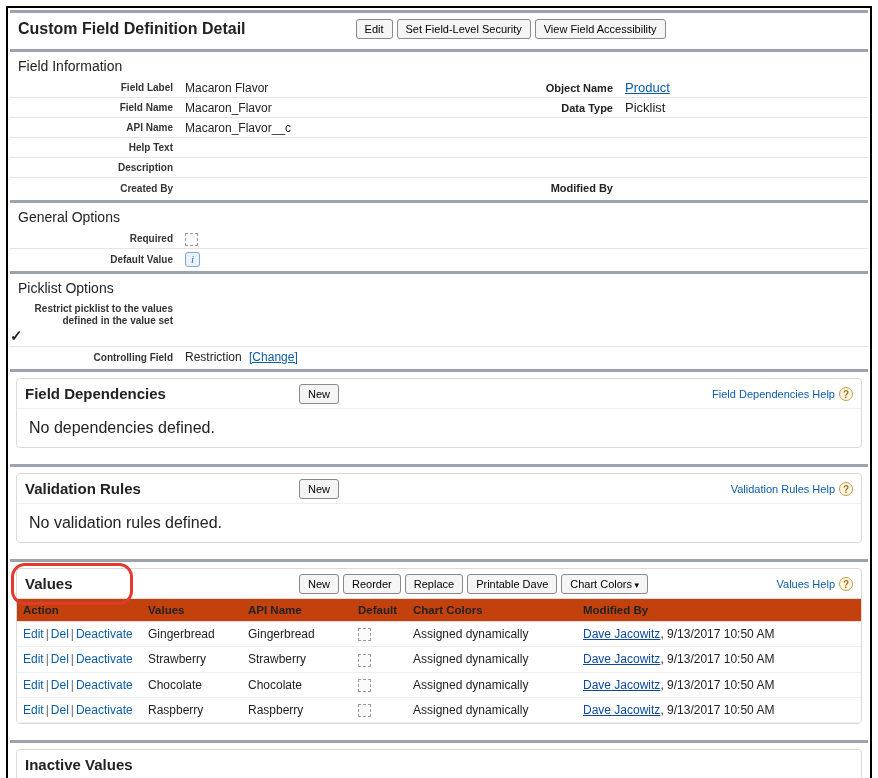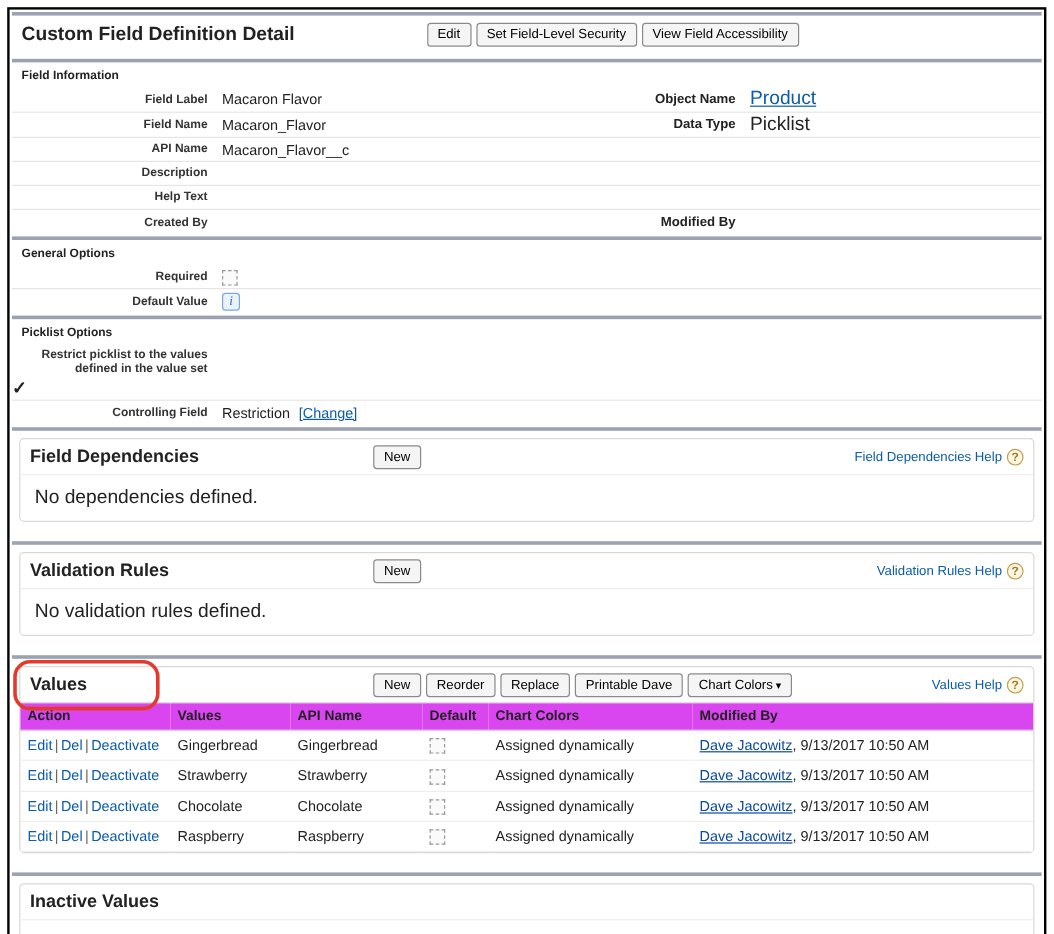--- a/index.html
+++ b/index.html
@@ -40,22 +40,22 @@
     background: #f5f5f5;
     border: 1px solid #8a8a8a;
     border-radius: 3px;
     cursor: pointer;
   }
   .dropdown-btn::after {
     content: " ▾";
     font-size: 9px;
   }
   .sectionhead {
-    font-size: 10px;
-    font-weight: bold;
+    font-size: 14px;
+    font-weight: normal;
     padding: 6px 8px 4px 8px;
   }
   .kvrow {
     display: flex;
     align-items: center;
     border-bottom: 1px solid #e5e5e5;
     min-height: 20px;
     padding: 1px 0;
   }
   .kvrow:last-child { border-bottom: none; }
@@ -73,21 +73,21 @@
   }
   .kvrow.two .kvlabel2 {
     width: 140px;
     text-align: right;
     font-weight: bold;
     font-size: 11px;
     padding-right: 12px;
   }
   .kvrow.two .kvvalue2 {
     width: 150px;
-    font-size: 16px;
+    font-size: 13px;
   }
   .kvrow.two .kvvalue { flex: 0 0 300px; }
   a.link { color: #0b5cab; text-decoration: underline; cursor: pointer; }
   .checkbox-empty {
     display: inline-block;
     width: 13px; height: 13px;
     border: 1px dashed #999;
     background: #fafafa;
     vertical-align: middle;
   }
@@ -122,21 +122,21 @@
     position: relative;
     gap: 24px;
   }
   .listblock-head .title {
     font-size: 15px;
     font-weight: bold;
     margin: 0;
   }
   .listblock-head .headbtns {
     position: absolute;
-    left: 294px;
+    left: 282px;
     display: flex;
     gap: 4px;
   }
   .listblock-head .helplink {
     margin-left: auto;
     font-size: 11px;
     display: flex;
     align-items: center;
     gap: 4px;
   }
@@ -159,21 +159,21 @@
     font-size: 16px;
   }
   table.valgrid {
     width: 100%;
     border-collapse: collapse;
     font-size: 12px;
   }
   table.valgrid th {
     text-align: left;
     font-weight: bold;
-    background: #d946ef;
+    background: #c2410c;
     border-top: 1px solid #ddd;
     border-bottom: 1px solid #ddd;
     padding: 5px 6px;
     font-size: 11.5px;
   }
   table.valgrid td {
     border-bottom: 1px solid #eee;
     padding: 5px 6px;
     vertical-align: middle;
   }
@@ -214,25 +214,25 @@
       <div class="kvlabel">Field Name</div>
       <div class="kvvalue">Macaron_Flavor</div>
       <div class="kvlabel2">Data Type</div>
       <div class="kvvalue2">Picklist</div>
     </div>
     <div class="kvrow">
       <div class="kvlabel">API Name</div>
       <div class="kvvalue">Macaron_Flavor__c</div>
     </div>
     <div class="kvrow">
+      <div class="kvlabel">Help Text</div>
+      <div class="kvvalue"></div>
+    </div>
+    <div class="kvrow">
       <div class="kvlabel">Description</div>
-      <div class="kvvalue"></div>
-    </div>
-    <div class="kvrow">
-      <div class="kvlabel">Help Text</div>
       <div class="kvvalue"></div>
     </div>
     <div class="kvrow two">
       <div class="kvlabel">Created By</div>
       <div class="kvvalue"></div>
       <div class="kvlabel2">Modified By</div>
       <div class="kvvalue2"></div>
     </div>
   </div>
 

